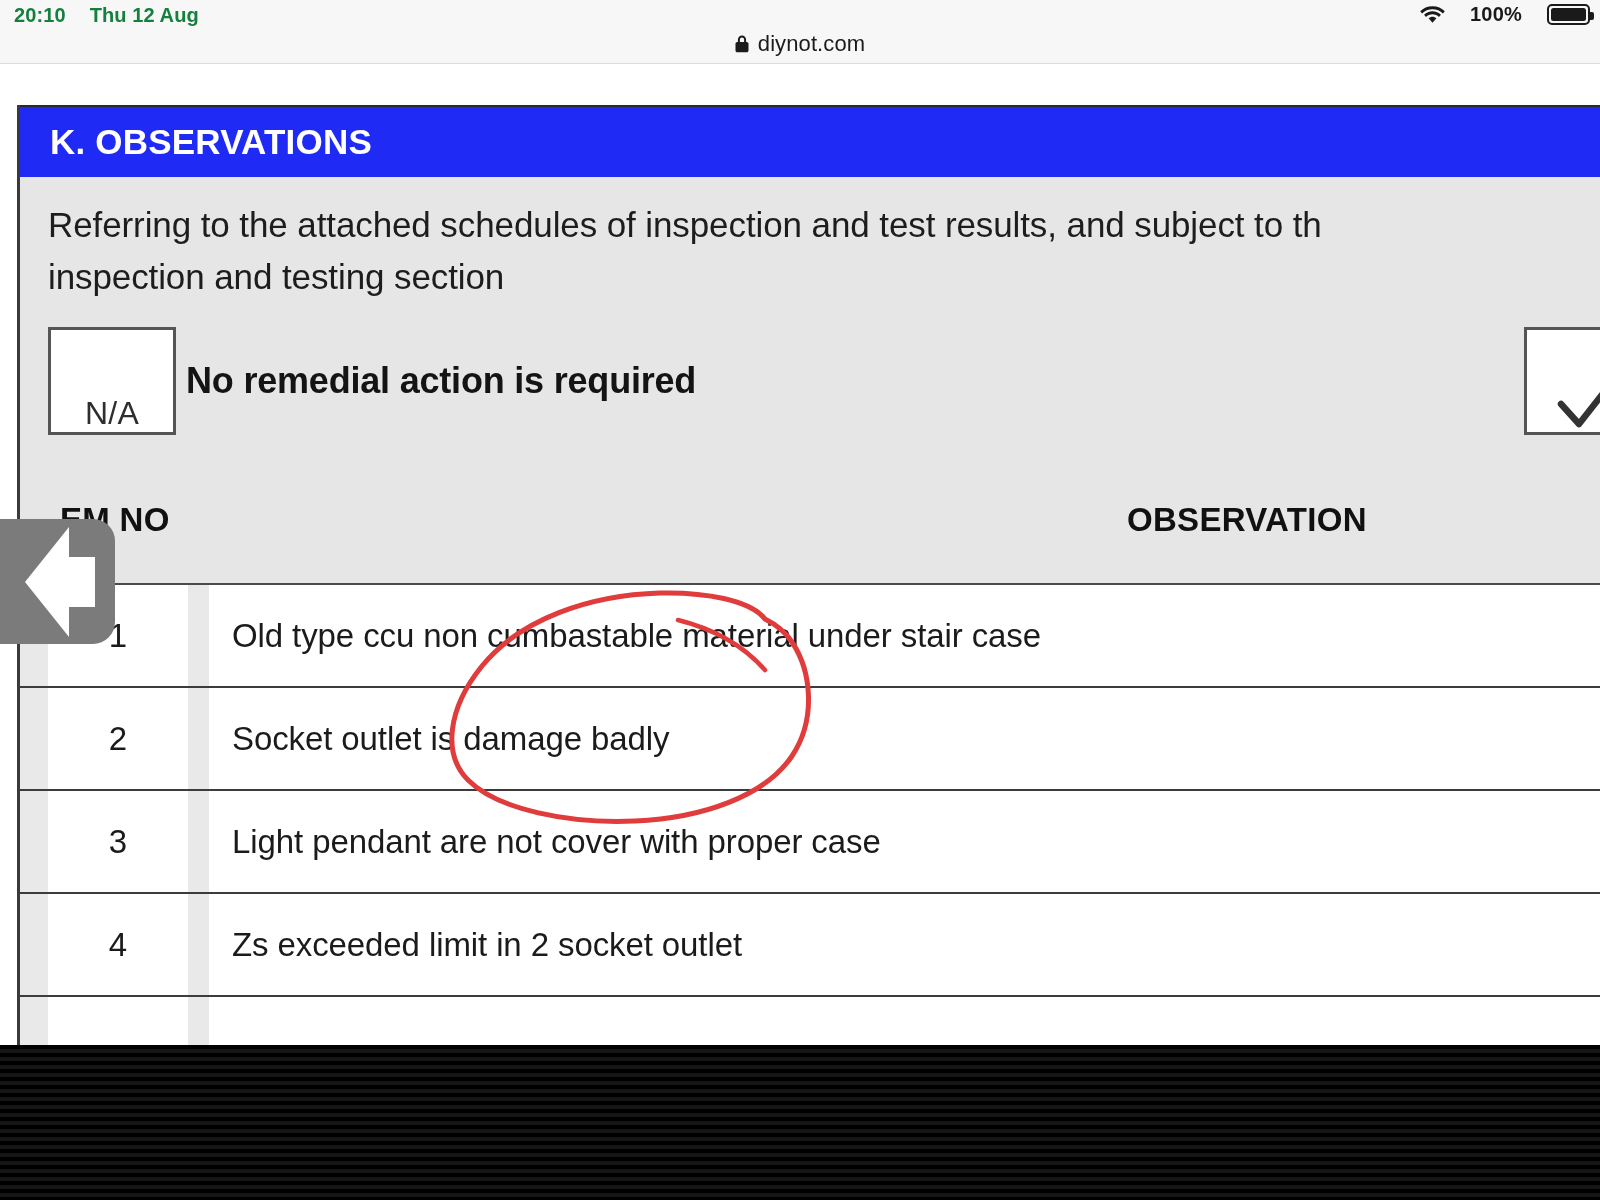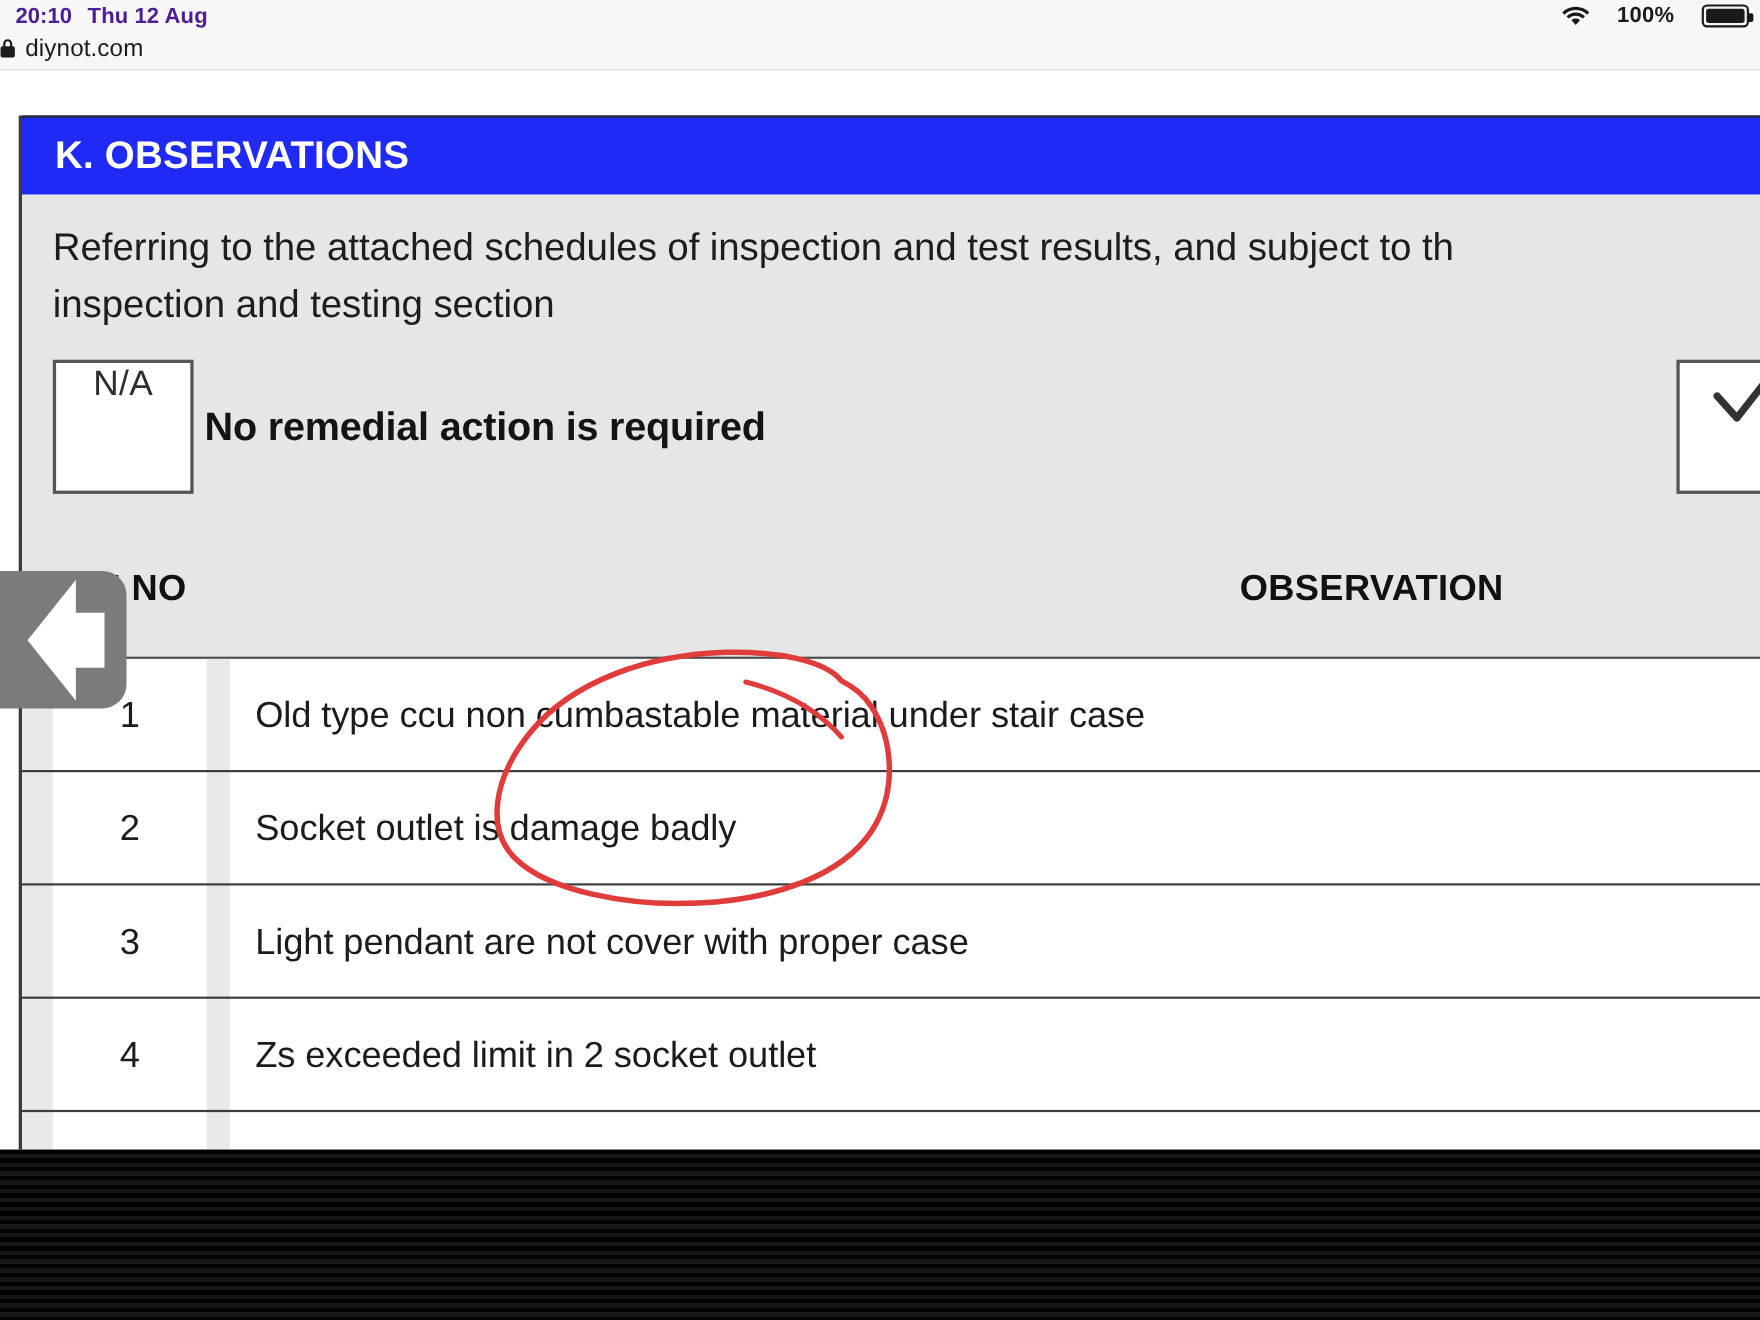--- a/index.html
+++ b/index.html
@@ -30,24 +30,24 @@
     background: #f7f7f7;
     display: flex;
     align-items: center;
     z-index: 40;
   }
   .status-left {
     position: absolute;
     left: 14px; top: 4px;
     display: flex;
     align-items: flex-start;
-    gap: 14px;
+    gap: 24px;
     font-size: 20px;
     font-weight: 600;
-    color: #4c1d95;
+    color: #15803d;
     letter-spacing: 0.1px;
   }
   .status-right {
     position: absolute;
     right: 10px; top: 3px;
     display: flex;
     align-items: center;
     gap: 25px;
     font-size: 20px;
     font-weight: 600;
@@ -80,21 +80,21 @@
 
   
   .urlbar {
     position: absolute;
     top: 24px; left: 0;
     width: 1600px;
     height: 40px;
     background: #f7f7f7;
     display: flex;
     align-items: center;
-    justify-content: flex-start;
+    justify-content: center;
     gap: 9px;
     z-index: 39;
   }
   .lock-icon { display: block; width: 14px; height: 18px; }
   .url-text {
     font-size: 22px;
     color: #1b1b1b;
     letter-spacing: 0.1px;
   }
   .urlbar-rule {
@@ -164,25 +164,25 @@
   }
   .choice {
     display: flex;
     align-items: center;
     flex: 0 0 auto;
   }
   .choice.second { margin-left: 828px; }
 
   .checkbox {
     width: 128px;
-    height: 122px;
+    height: 108px;
     background: #ffffff;
     border: 3px solid #555555;
     display: flex;
-    align-items: flex-start;
+    align-items: flex-end;
     justify-content: center;
     flex: 0 0 auto;
   }
   .checkbox-na {
     font-size: 32px;
     color: #2e2e2e;
     font-weight: 400;
     letter-spacing: 0.3px;
   }
   .tick-icon { display: block; width: 62px; height: 58px; }

